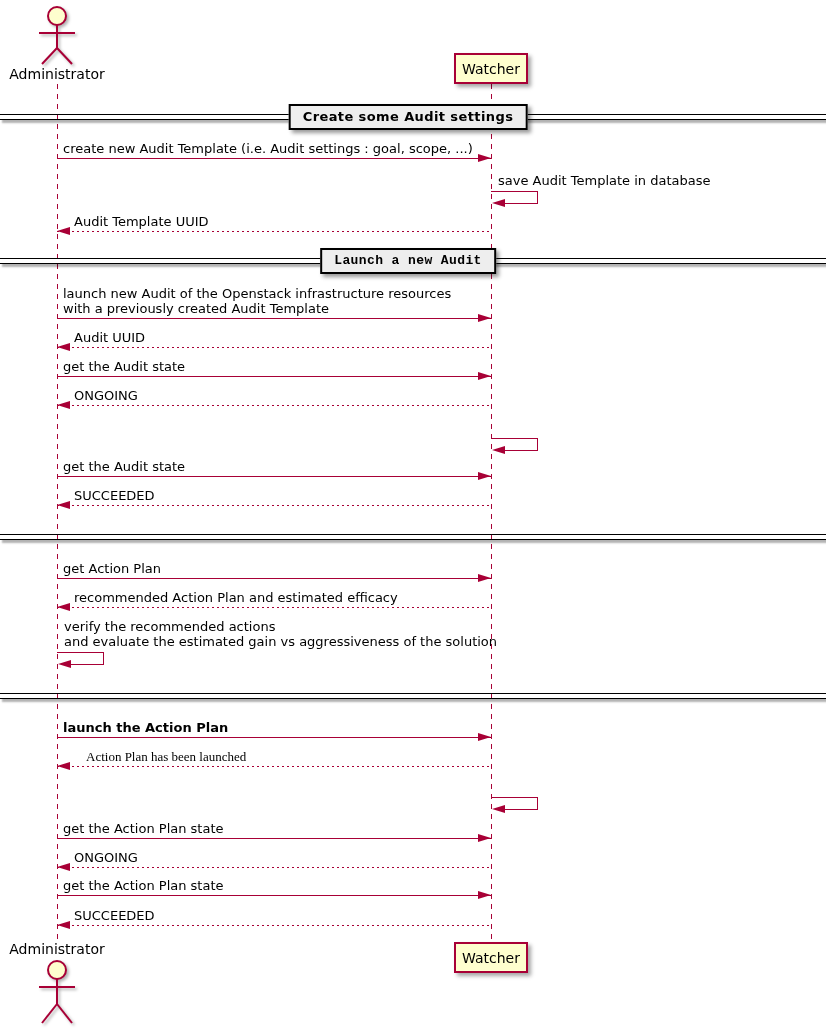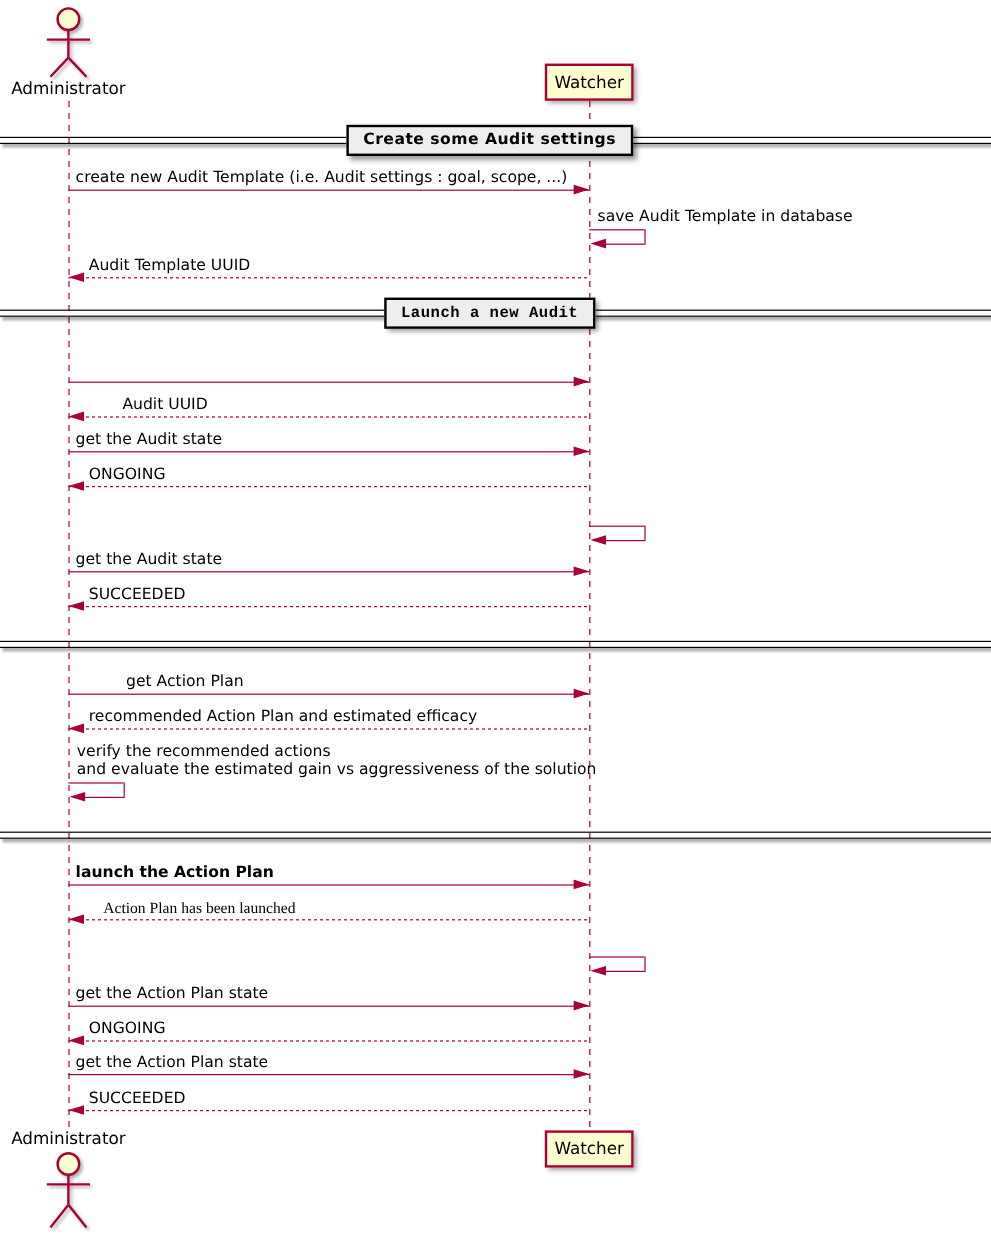--- a/index.html
+++ b/index.html
@@ -82,43 +82,45 @@
     <div class="msg-line-solid" style="left: 505px; top: 203px; width: 33px;"></div>
     <div class="arrow-left" style="left: 492px; top: 199px;"></div>
     <div class="msg-label" style="left: 498px; top: 173px;">save Audit Template in database</div>
     <div class="msg-line-dotted" style="left: 57px; top: 231px; width: 434px;"></div>
     <div class="arrow-left" style="left: 57px; top: 227px;"></div>
     <div class="msg-label" style="left: 74px; top: 214px;">Audit Template UUID</div>
     <div class="divider-lines" style="top: 258px;"></div>
     <div class="divider-box" style="left: 408px; top: 248px; font-family: Liberation Mono, monospace;"><span>Launch a new Audit</span></div>
     <div class="msg-line-solid" style="left: 57px; top: 318px; width: 434px;"></div>
     <div class="arrow-right" style="left: 478px; top: 314px;"></div>
+    <div class="msg-label" style="left: 63px; top: 286px;">launch new Audit of the Openstack infrastructure resources
+with a previously created Audit Template</div>
     <div class="msg-line-dotted" style="left: 57px; top: 347px; width: 434px;"></div>
     <div class="arrow-left" style="left: 57px; top: 343px;"></div>
-    <div class="msg-label" style="left: 74px; top: 330px; margin-left: 28px;">Audit UUID</div>
+    <div class="msg-label" style="left: 74px; top: 330px;">Audit UUID</div>
     <div class="msg-line-solid" style="left: 57px; top: 376px; width: 434px;"></div>
     <div class="arrow-right" style="left: 478px; top: 372px;"></div>
     <div class="msg-label" style="left: 63px; top: 359px;">get the Audit state</div>
     <div class="msg-line-dotted" style="left: 57px; top: 405px; width: 434px;"></div>
     <div class="arrow-left" style="left: 57px; top: 401px;"></div>
     <div class="msg-label" style="left: 74px; top: 388px;">ONGOING</div>
     <div class="msg-line-solid" style="left: 491px; top: 438px; width: 46px;"></div>
     <div class="vline" style="left: 537px; top: 438px; height: 12px;"></div>
     <div class="msg-line-solid" style="left: 505px; top: 450px; width: 33px;"></div>
     <div class="arrow-left" style="left: 492px; top: 446px;"></div>
     <div class="msg-line-solid" style="left: 57px; top: 476px; width: 434px;"></div>
     <div class="arrow-right" style="left: 478px; top: 472px;"></div>
     <div class="msg-label" style="left: 63px; top: 459px;">get the Audit state</div>
     <div class="msg-line-dotted" style="left: 57px; top: 505px; width: 434px;"></div>
     <div class="arrow-left" style="left: 57px; top: 501px;"></div>
     <div class="msg-label" style="left: 74px; top: 488px;">SUCCEEDED</div>
     <div class="divider-lines" style="top: 534px;"></div>
     <div class="msg-line-solid" style="left: 57px; top: 578px; width: 434px;"></div>
     <div class="arrow-right" style="left: 478px; top: 574px;"></div>
-    <div class="msg-label" style="left: 63px; top: 561px; margin-left: 42px;">get Action Plan</div>
+    <div class="msg-label" style="left: 63px; top: 561px;">get Action Plan</div>
     <div class="msg-line-dotted" style="left: 57px; top: 607px; width: 434px;"></div>
     <div class="arrow-left" style="left: 57px; top: 603px;"></div>
     <div class="msg-label" style="left: 74px; top: 590px;">recommended Action Plan and estimated efficacy</div>
     <div class="msg-line-solid" style="left: 57px; top: 652px; width: 46px;"></div>
     <div class="vline" style="left: 103px; top: 652px; height: 12px;"></div>
     <div class="msg-line-solid" style="left: 71px; top: 664px; width: 33px;"></div>
     <div class="arrow-left" style="left: 58px; top: 660px;"></div>
     <div class="msg-label" style="left: 64px; top: 619px;">verify the recommended actions
 and evaluate the estimated gain vs aggressiveness of the solution</div>
     <div class="divider-lines" style="top: 693px;"></div>

